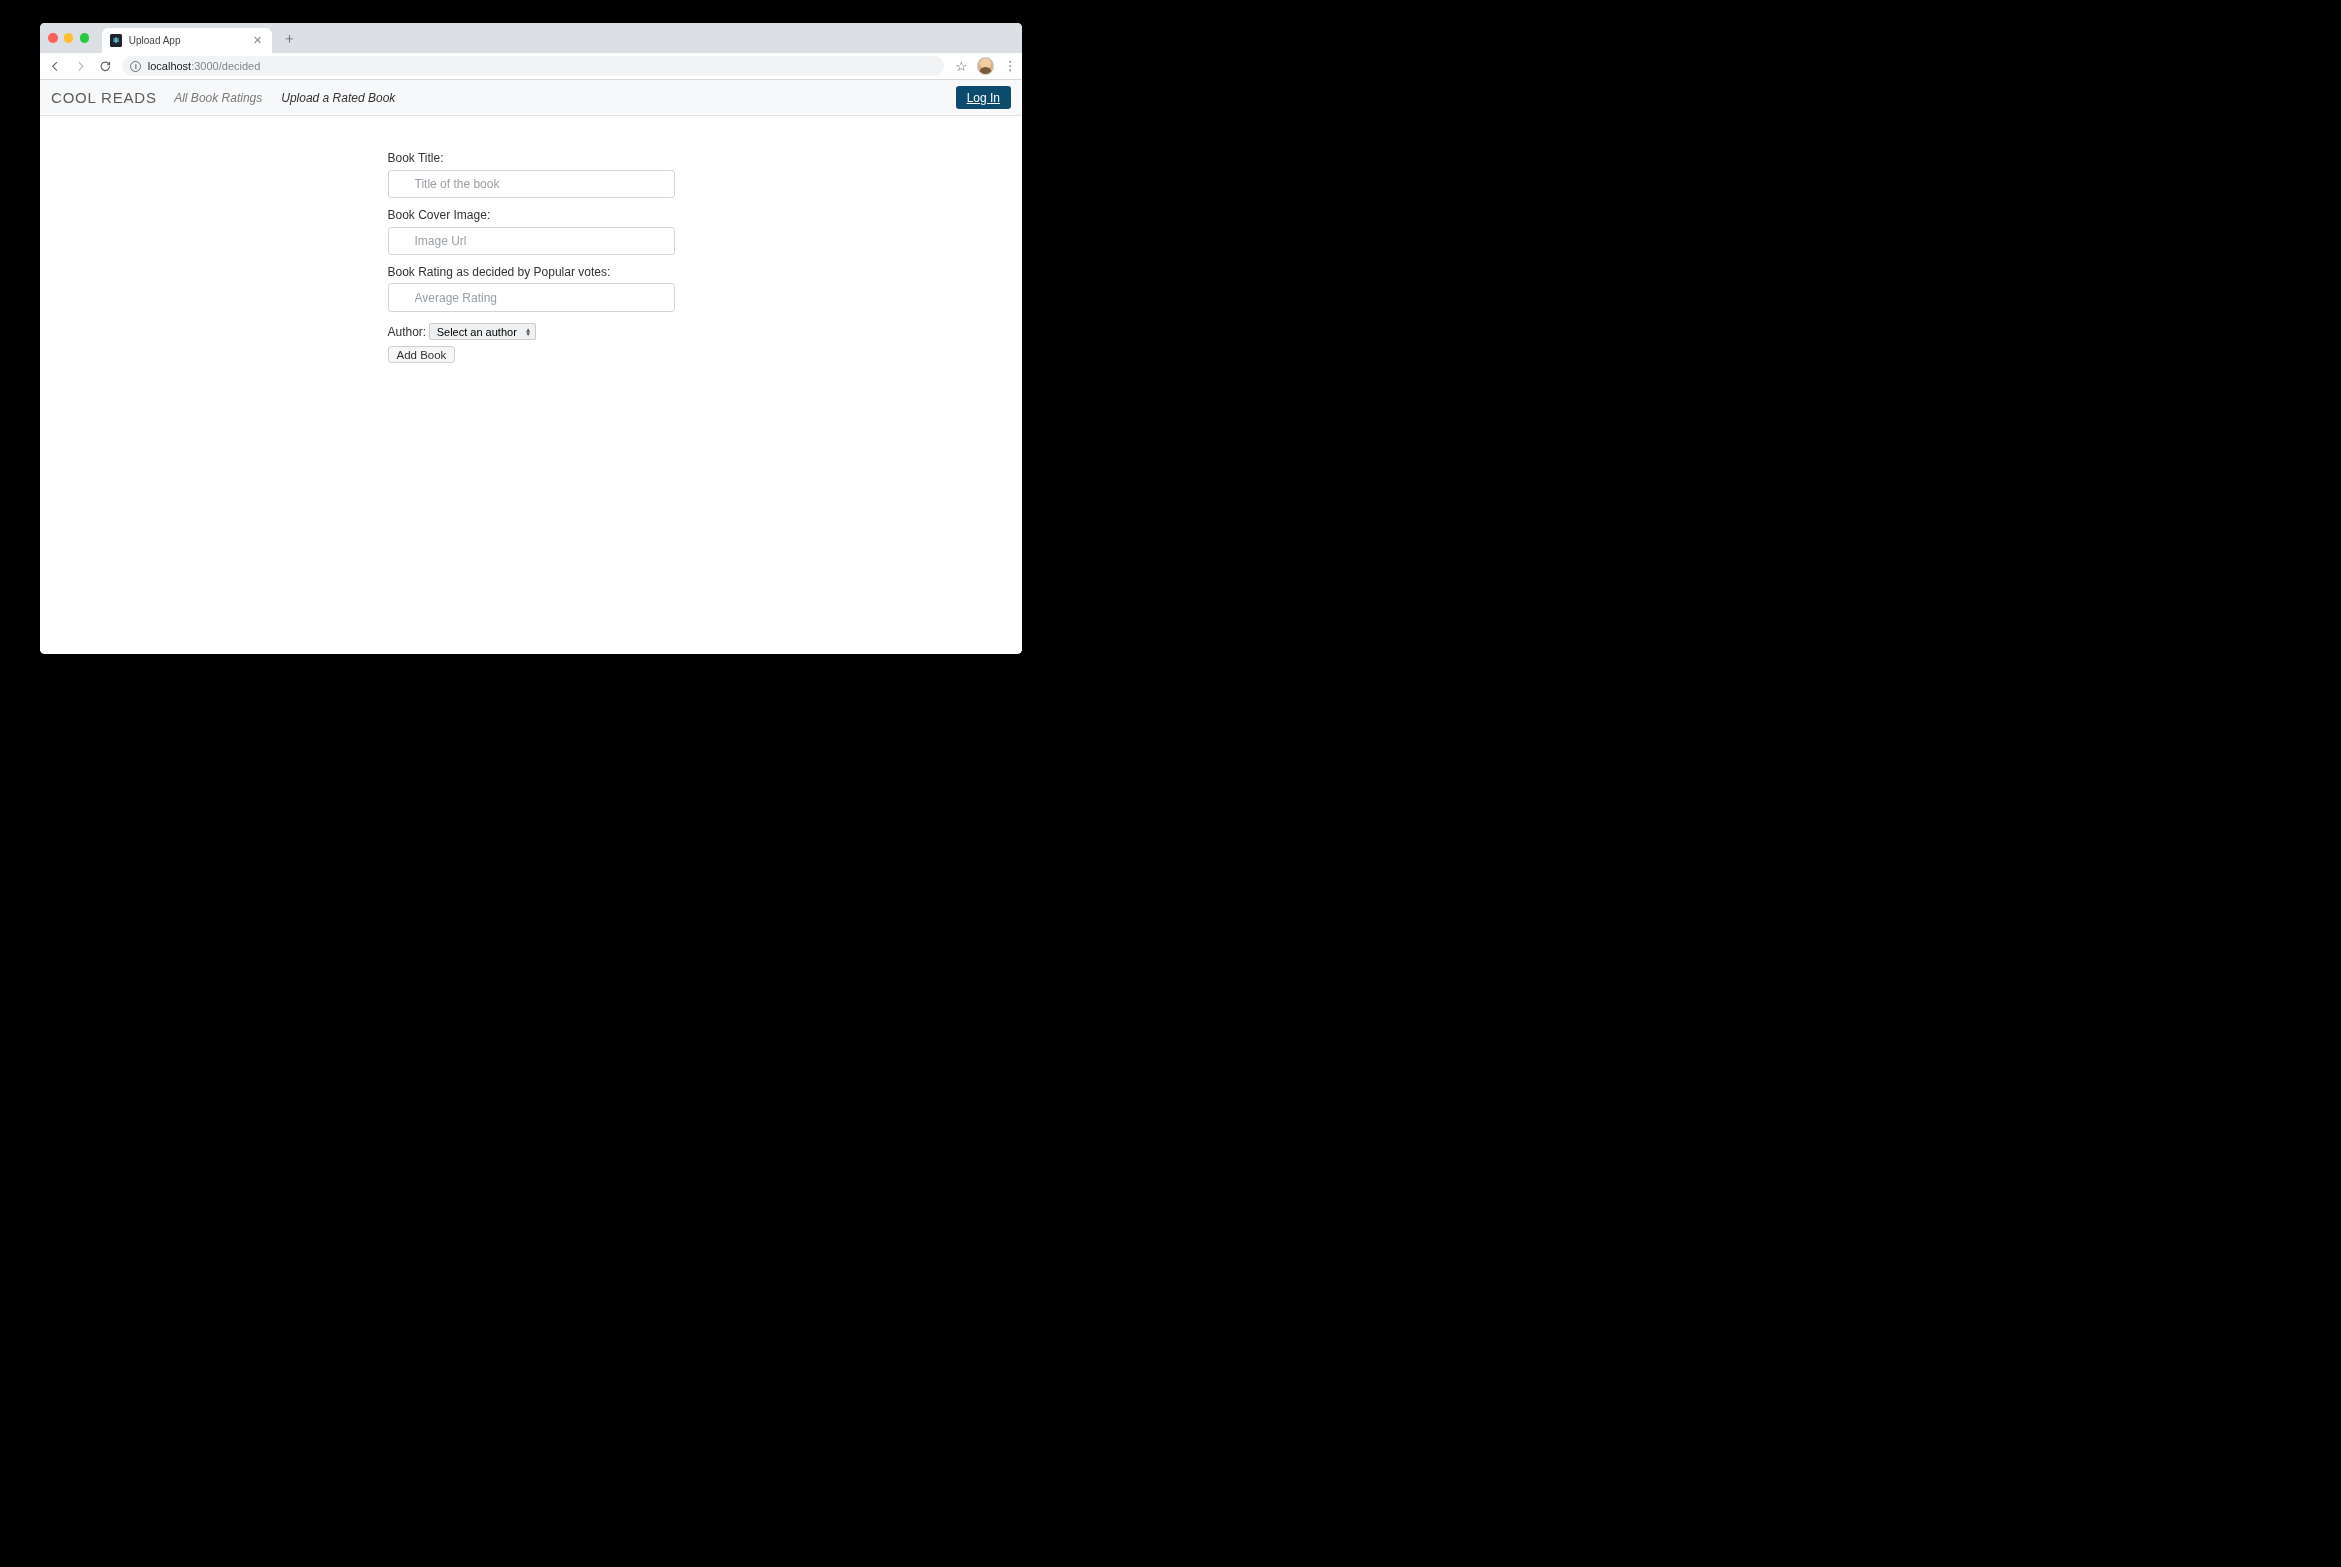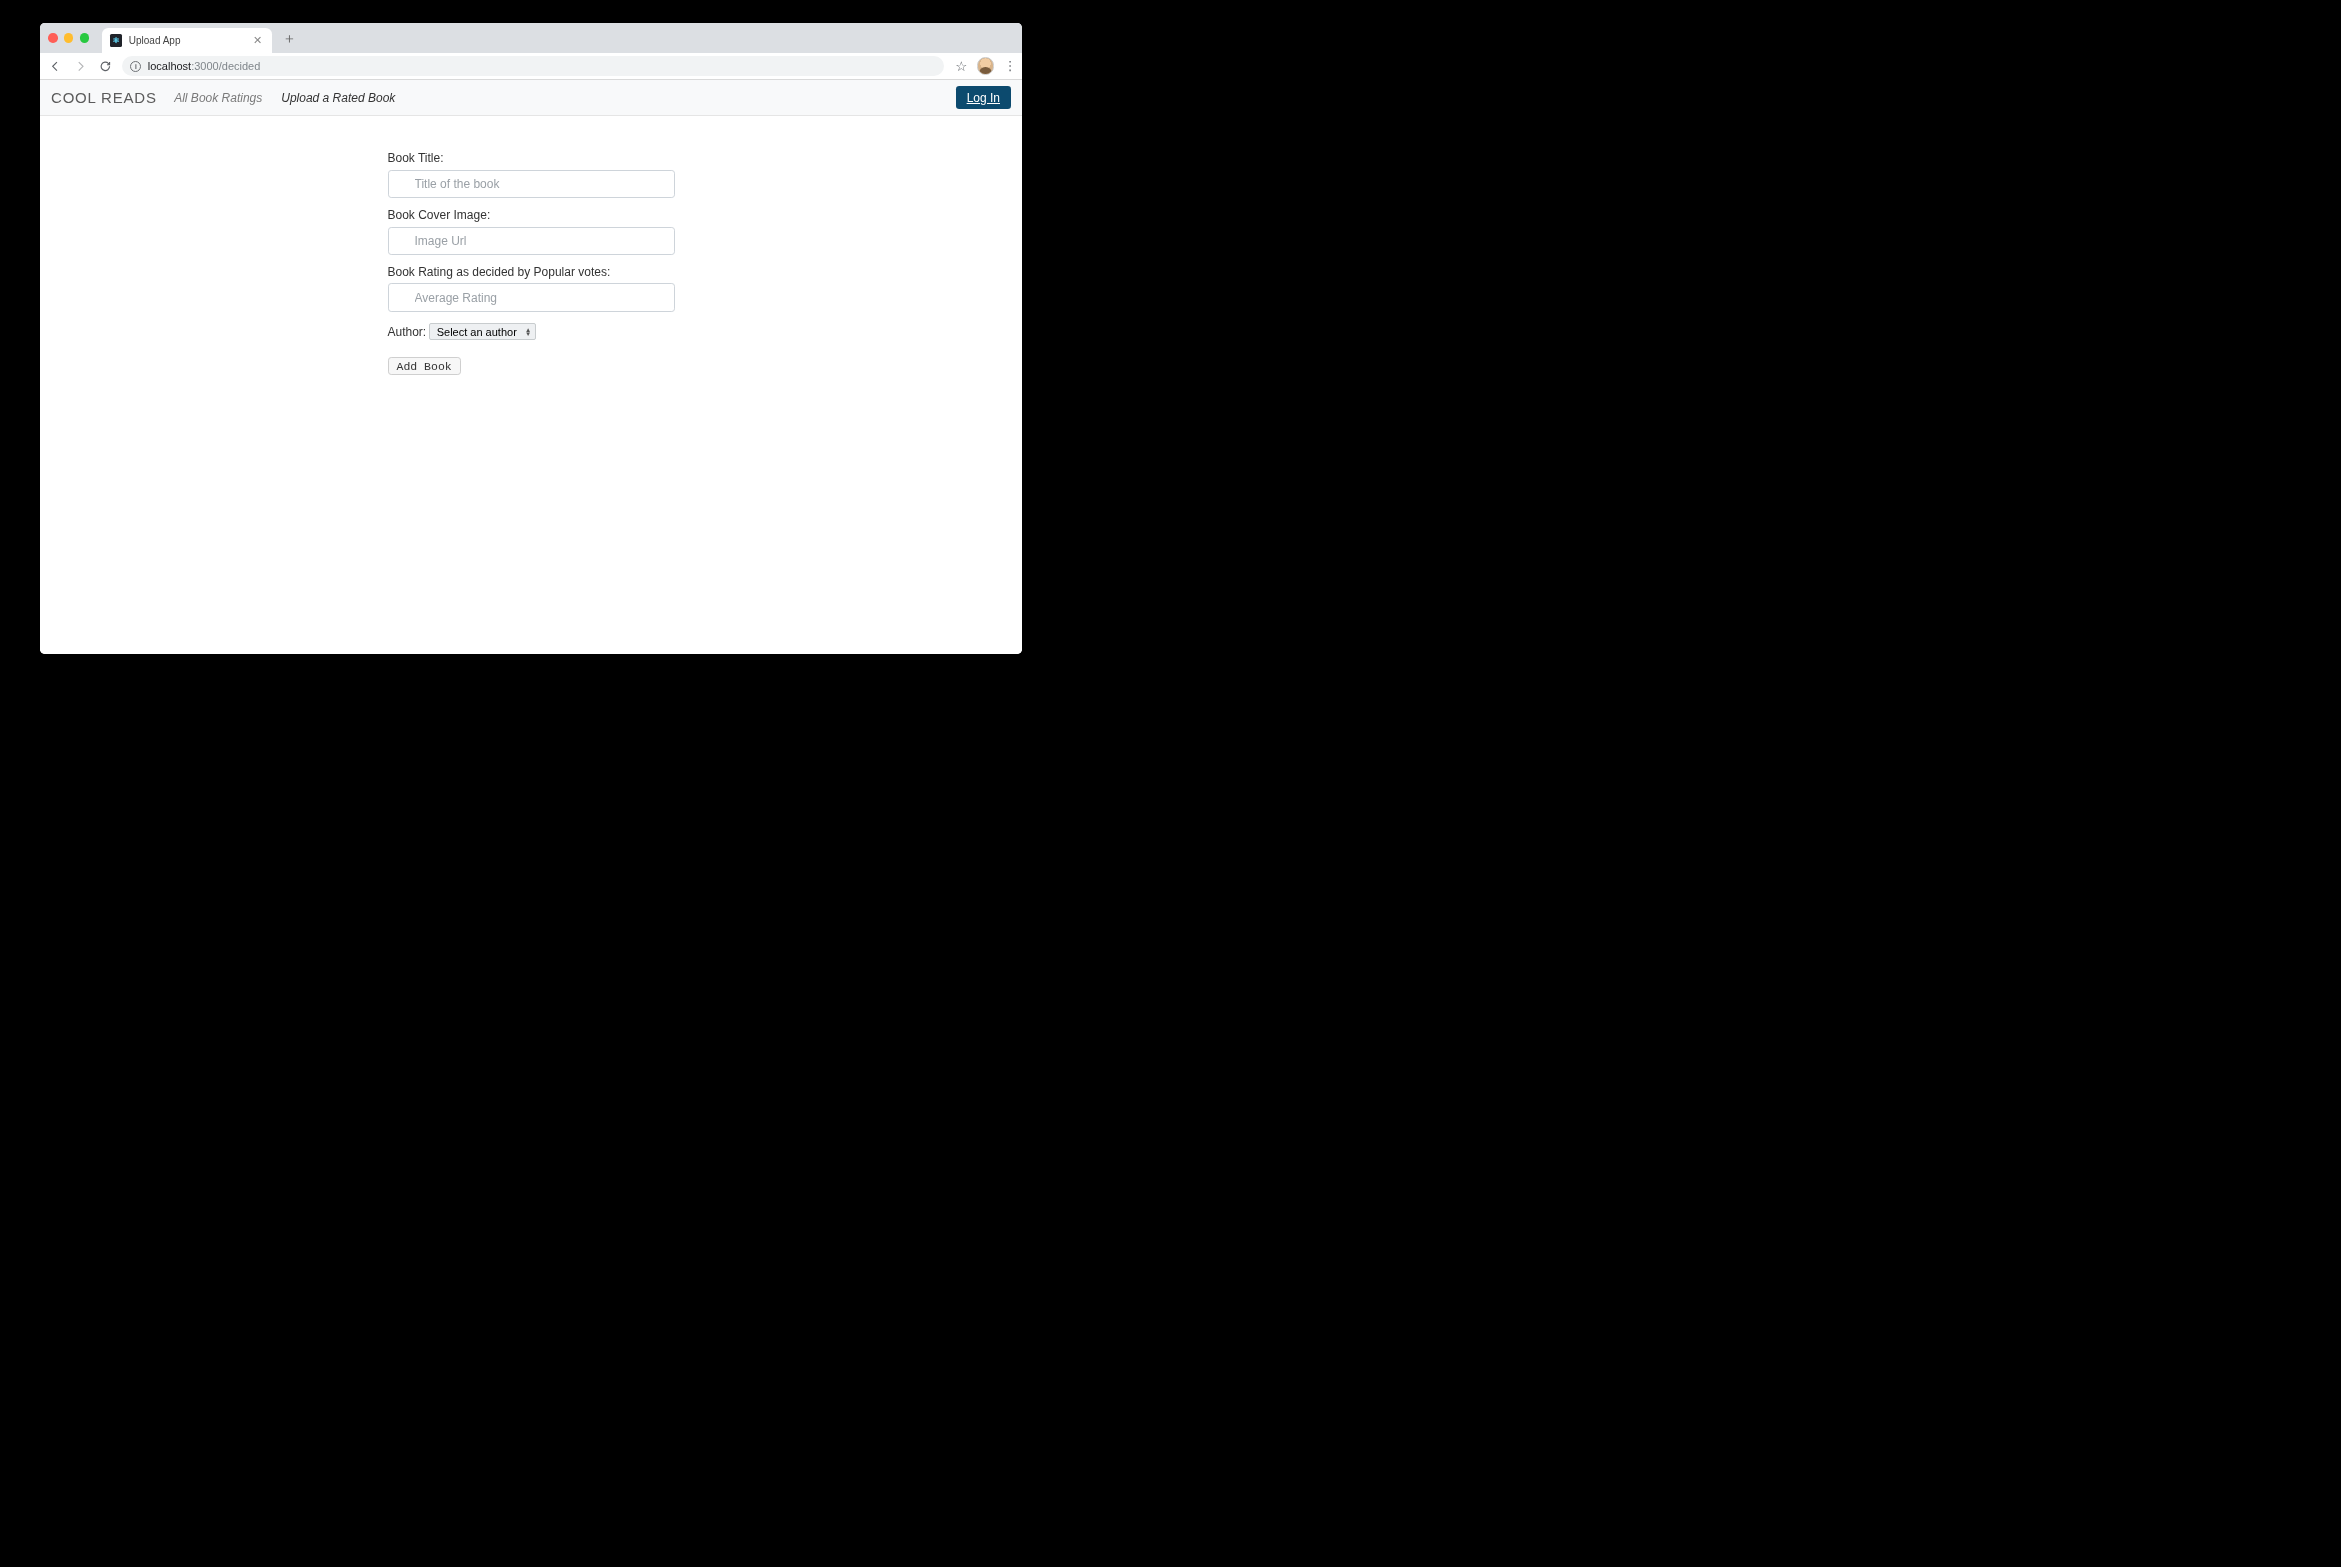--- a/index.html
+++ b/index.html
@@ -217,29 +217,28 @@
       transform:translateY(-50%);
       pointer-events:none;
       font-size:6.3px;
       line-height:4px;
       color:#555;
       display:flex;
       flex-direction:column;
       gap:0;
     }
     .addbook-btn {
-      margin-top: 17px;
+      margin-top: 6px;
       background:#f7f7f7;
       border:0.8px solid #cfcfcf;
       border-radius:3.2px;
       padding: 1.6px 8px;
       font-size:11.5px;
       cursor:pointer;
       color:#333;
-      font-family:Liberation Mono, monospace;
     }
     svg { display:block; }
   </style>
 </head>
 <body>
 
 <div class="window">
 
   <div class="tabbar">
     <div class="traffic">

